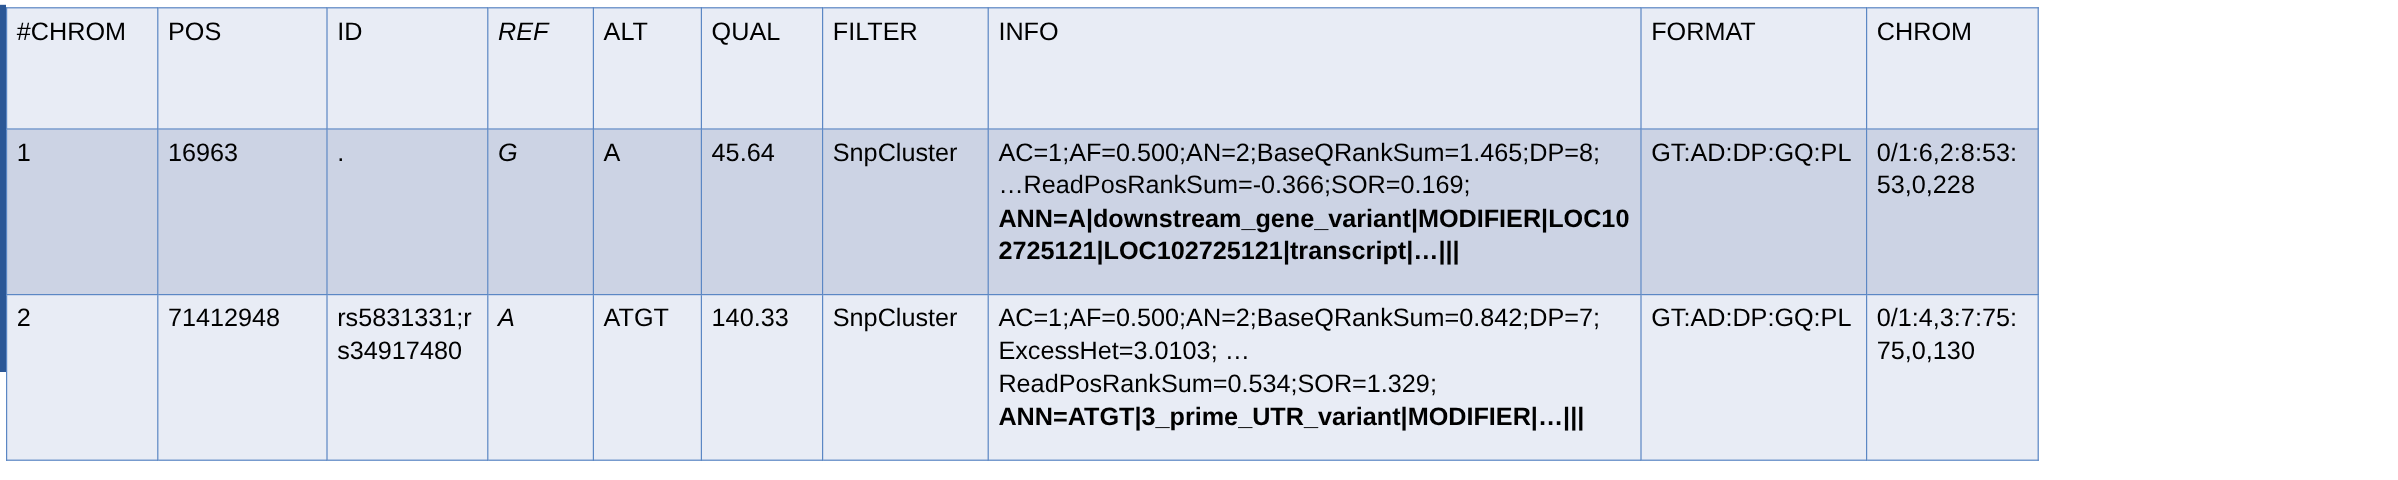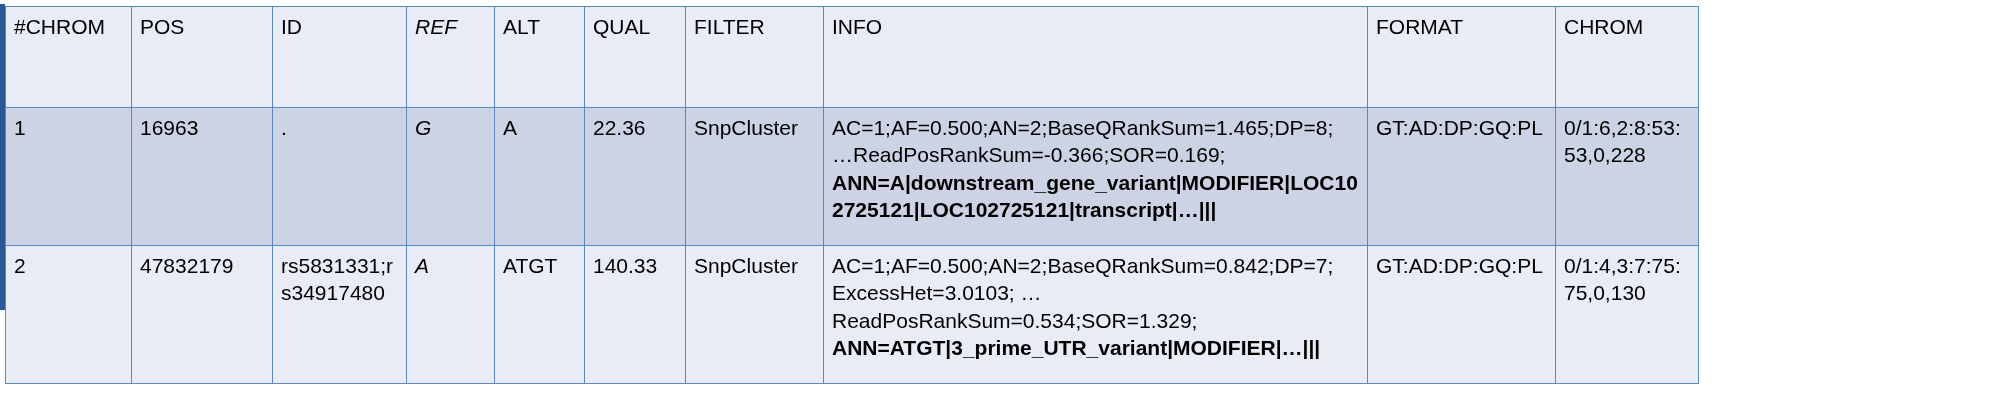--- a/index.html
+++ b/index.html
@@ -106,34 +106,34 @@
         <td class="c-format">FORMAT</td>
         <td class="c-sample">CHROM</td>
       </tr>
 
       <tr class="r1">
         <td class="c-chrom">1</td>
         <td class="c-pos">16963</td>
         <td class="c-id">.</td>
         <td class="c-ref">G</td>
         <td class="c-alt">A</td>
-        <td class="c-qual">22.36</td>
+        <td class="c-qual">45.64</td>
         <td class="c-filter sm"><span class="sq">SnpCluster</span></td>
         <td class="c-info">
           <span class="line">AC=1;AF=0.500;AN=2;BaseQRankSum=1.465;DP=8;</span>
           <span class="line"><span>…</span><span class="sq">ReadPosRankSum</span><span>=-0.366;SOR=0.169;</span></span>
           <span class="line bold">ANN=A|downstream_gene_variant|MODIFIER|LOC102725121|LOC102725121|transcript|…|||</span>
         </td>
         <td class="c-format">GT:AD:DP:GQ:PL</td>
         <td class="c-sample">0/1:6,2:8:53:53,0,228</td>
       </tr>
 
       <tr class="r2">
         <td class="c-chrom">2</td>
-        <td class="c-pos sm2">47832179</td>
+        <td class="c-pos sm2">71412948</td>
         <td class="c-id sm2">rs5831331;rs34917480</td>
         <td class="c-ref">A</td>
         <td class="c-alt sm">ATGT</td>
         <td class="c-qual sm">140.33</td>
         <td class="c-filter sm"><span class="sq">SnpCluster</span></td>
         <td class="c-info">
           <span class="line">AC=1;AF=0.500;AN=2;BaseQRankSum=0.842;DP=7;</span>
           <span class="line">ExcessHet=3.0103; …</span>
           <span class="line"><span class="sq">ReadPosRankSum</span><span>=0.534;SOR=1.329;</span></span>
           <span class="line bold">ANN=ATGT|3_prime_UTR_variant|MODIFIER|…|||</span>

